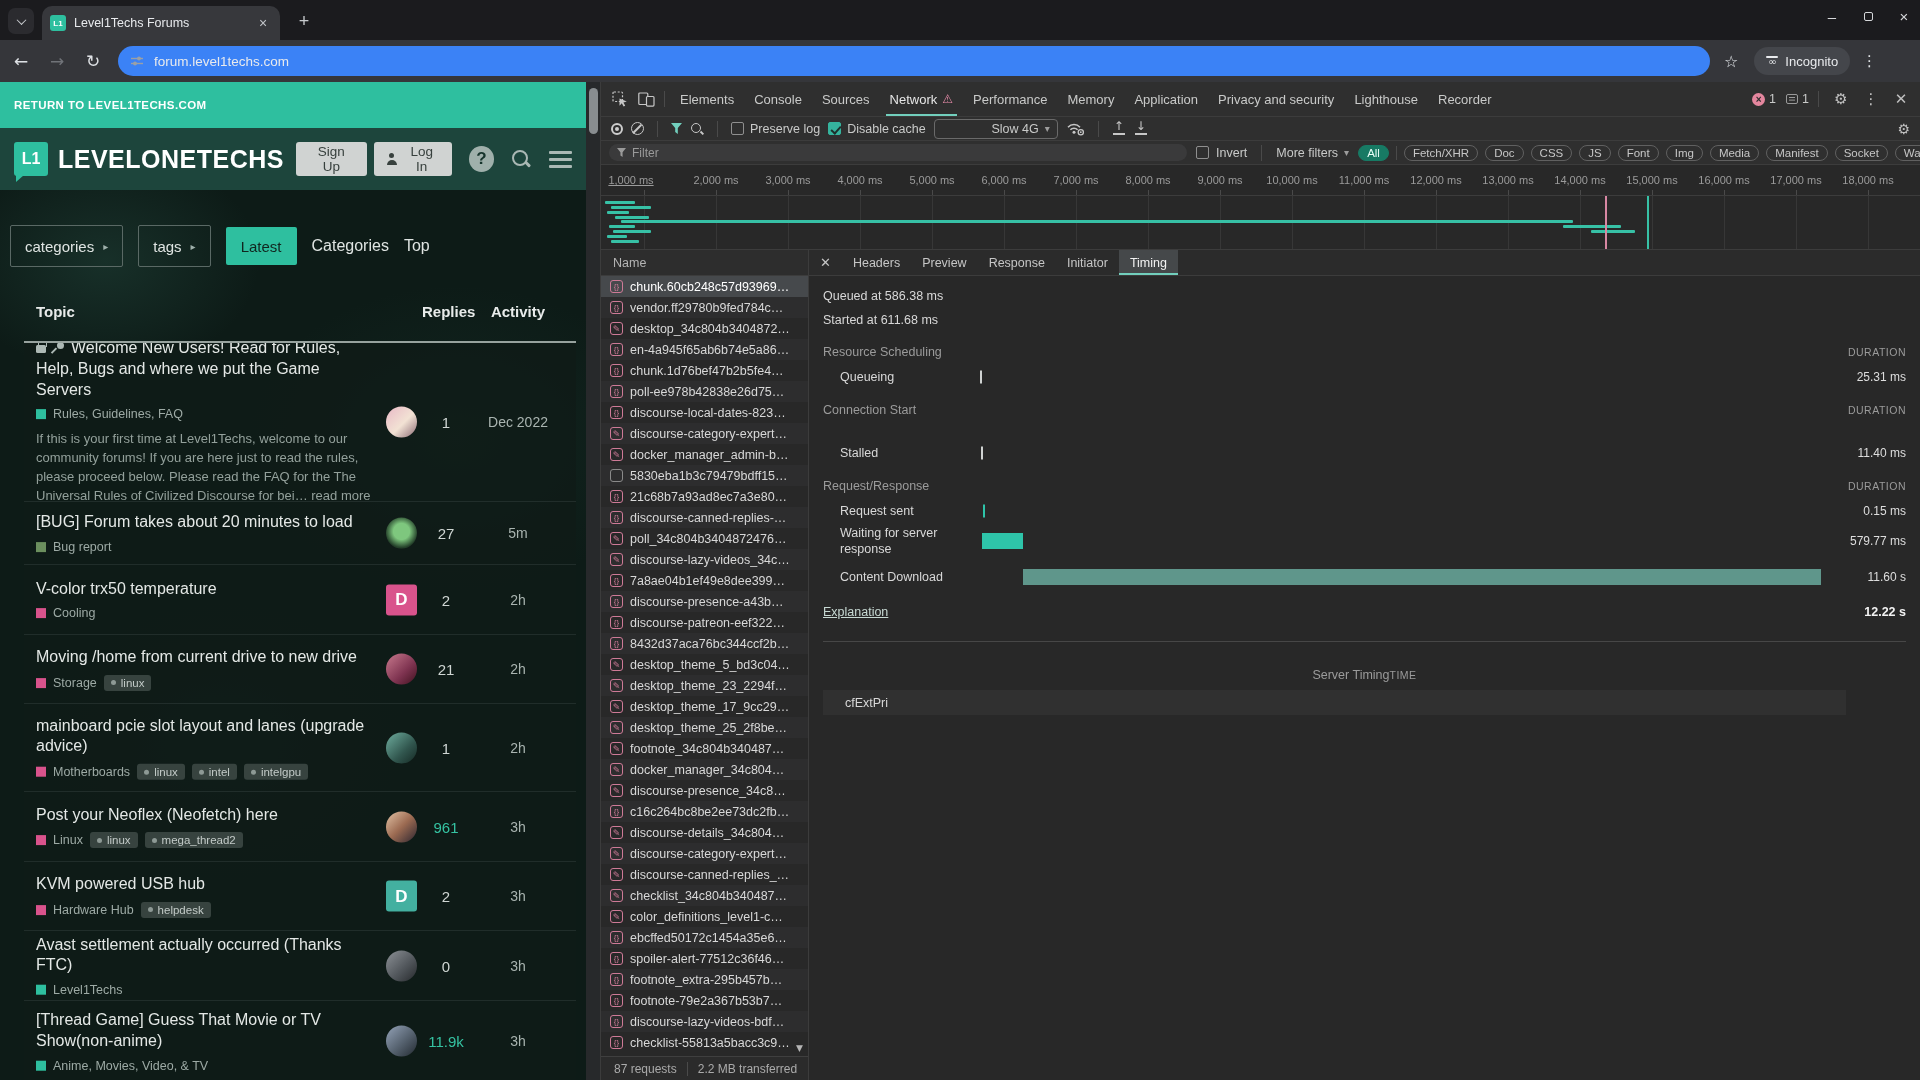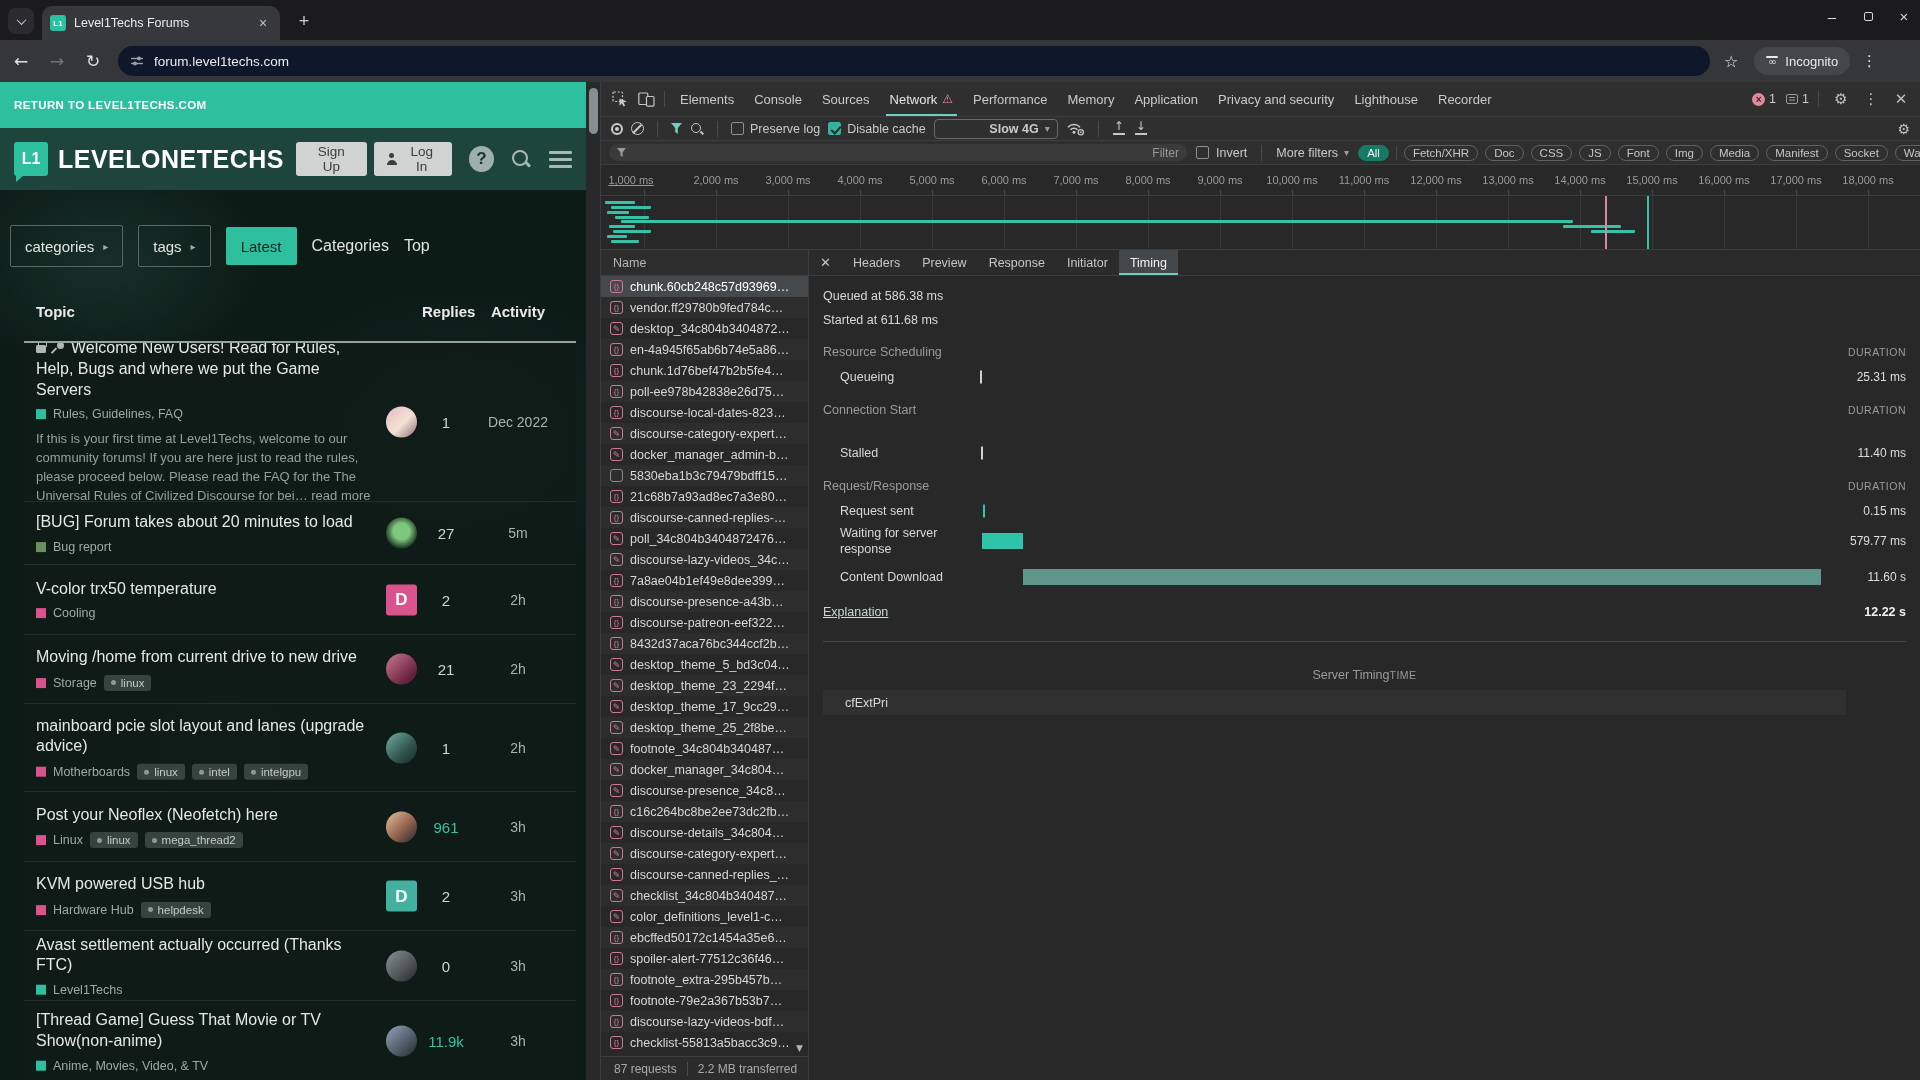--- a/index.html
+++ b/index.html
@@ -24,21 +24,21 @@
     display:flex; align-items:center; justify-content:center; }
   .wincontrols { position:absolute; right:6px; top:4px; display:flex; gap:16px; color:#d6d8db; }
   .wc { width:20px; height:24px; display:flex; align-items:center; justify-content:center; font-size:15px; }
   .wc .sq { width:9px; height:9px; border:1.4px solid #d6d8db; border-radius:2px; }
 
   .btoolbar { position:absolute; left:0; top:40px; width:1920px; height:42px; background:#35363a;
     display:flex; align-items:center; }
   .nav-ic { width:30px; height:30px; display:flex; align-items:center; justify-content:center;
     font-size:17px; color:#dee1e4; margin-left:6px; font-family:"DejaVu Sans",sans-serif; }
   .nav-ic.disabled { color:#707378; }
-  .omnibox { margin-left:10px; width:1592px; height:30px; background:#0f172a; border-radius:15px;
+  .omnibox { margin-left:10px; width:1592px; height:30px; background:#3b82f6; border-radius:15px;
     display:flex; align-items:center; padding:4px 12px; gap:10px; }
   .url { color:#e8eaed; font-size:13.5px; }
   .star { margin-left:14px; font-size:16px; color:#dee1e4; font-family:"DejaVu Sans",sans-serif; }
   .incog-chip { margin-left:16px; height:28px; border-radius:14px; background:#44464b; display:flex;
     align-items:center; padding:0 12px; gap:7px; color:#e8eaed; font-size:13px; }
   .incog-ic { display:flex; flex-direction:column; align-items:center; color:#e8eaed; }
   .incog-ic .hat { width:12px; height:2.5px; background:#e8eaed; border-radius:1px; }
   .incog-ic .gl { font-size:10px; line-height:8px; font-family:"DejaVu Sans",sans-serif; }
   .dots { margin-left:12px; font-size:15px; color:#dee1e4; font-family:"DejaVu Sans",sans-serif; }
 
@@ -158,32 +158,32 @@
   .msearch::before { content:""; position:absolute; left:1px; top:1px; width:8px; height:8px;
     border:1.6px solid #c7c7c7; border-radius:50%; }
   .msearch::after { content:""; position:absolute; left:10px; top:10px; width:4px; height:1.8px;
     background:#c7c7c7; transform:rotate(45deg); }
   .cb { width:13px; height:13px; border:1.5px solid #8f8f8f; border-radius:2px; flex:none; }
   .cb.checked { background:#35b39d; border-color:#35b39d; position:relative; }
   .cb.checked::after { content:""; position:absolute; left:4px; top:1px; width:4px; height:8px;
     border-right:2px solid #1d2f2b; border-bottom:2px solid #1d2f2b; transform:rotate(42deg); }
   .cblabel { font-size:12.5px; color:#c9cac9; margin-left:-2px; white-space:nowrap; }
   .throttle { width:124px; height:20px; border:1px solid #6a6a6a; border-radius:4px; display:flex;
-    align-items:center; padding:0 7px; gap:6px; background:#2f2f2f;font-weight:bold; }
+    align-items:center; padding:0 7px; gap:6px; background:#2f2f2f; }
   .throttle .tval { flex:1; font-size:12.5px; color:#c9cac9; }
   .caret { color:#9d9d9d; font-size:10px; font-family:"DejaVu Sans",sans-serif; }
   .tray { display:flex; flex-direction:column; align-items:center; width:14px; flex:none; }
   .tray .ar { font-size:12px; line-height:9px; color:#c7c7c7; font-family:"DejaVu Sans",sans-serif; }
   .tray .bar { width:12px; height:1.6px; background:#c7c7c7; margin-top:2px; }
   .flexspace { flex:1; }
 
   .dt-filterrow { height:24px; background:#2f2f2f; border-bottom:1px solid #3c3c3c; display:flex;
     align-items:center; padding:0 8px; gap:9px; }
   .filter-input { width:578px; height:17px; background:#3a3a3b; border-radius:9px; display:flex;
-    align-items:center; padding:0 8px; gap:6px; flex:none;justify-content:space-between; }
+    align-items:center; padding:0 8px; gap:6px; flex:none; }
   .filter-input .funnel { width:9px; height:9px; background:#9a9a9a;
     clip-path:polygon(0 0,100% 0,62% 46%,62% 100%,38% 82%,38% 46%); }
   .filter-input span { color:#9a9a9a; font-size:12px; }
   #chips { display:flex; align-items:center; gap:7px; }
   .chip { border:1px solid #606060; border-radius:9px; padding:1px 8px; font-size:11.5px; color:#c6c6c6;
     white-space:nowrap; }
   .chip.sel { background:#177a64; border-color:#177a64; color:#e8fff8; }
   .chip-sep { width:1px; height:14px; background:#4a4a4a; }
   .morefilters { display:flex; align-items:center; gap:6px; font-size:12.5px; color:#c9cac9; white-space:nowrap; }
 

